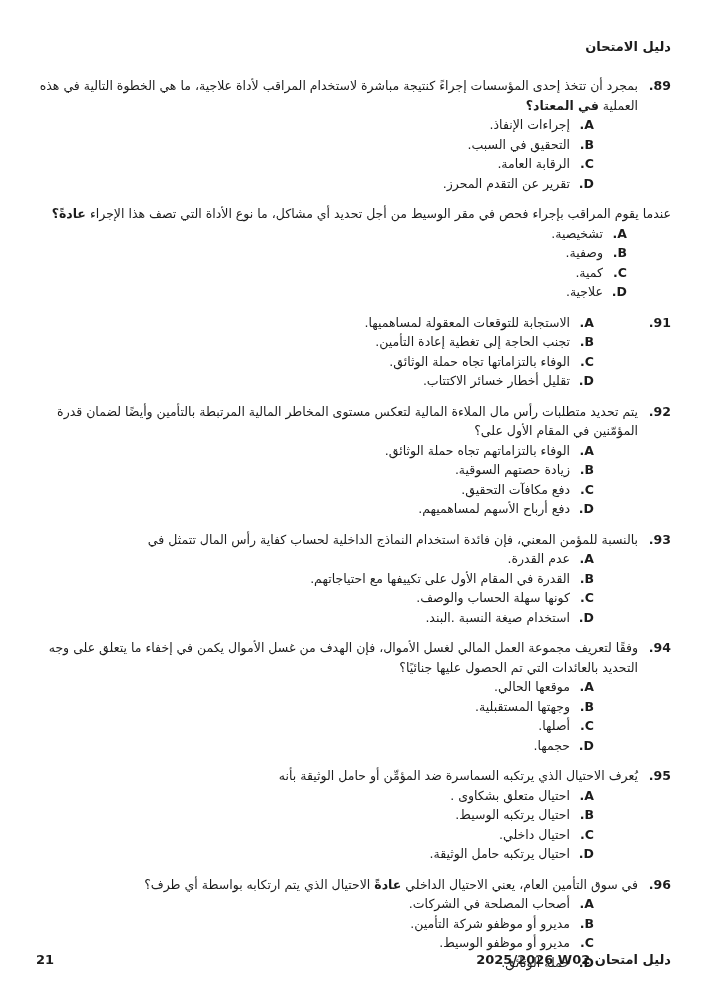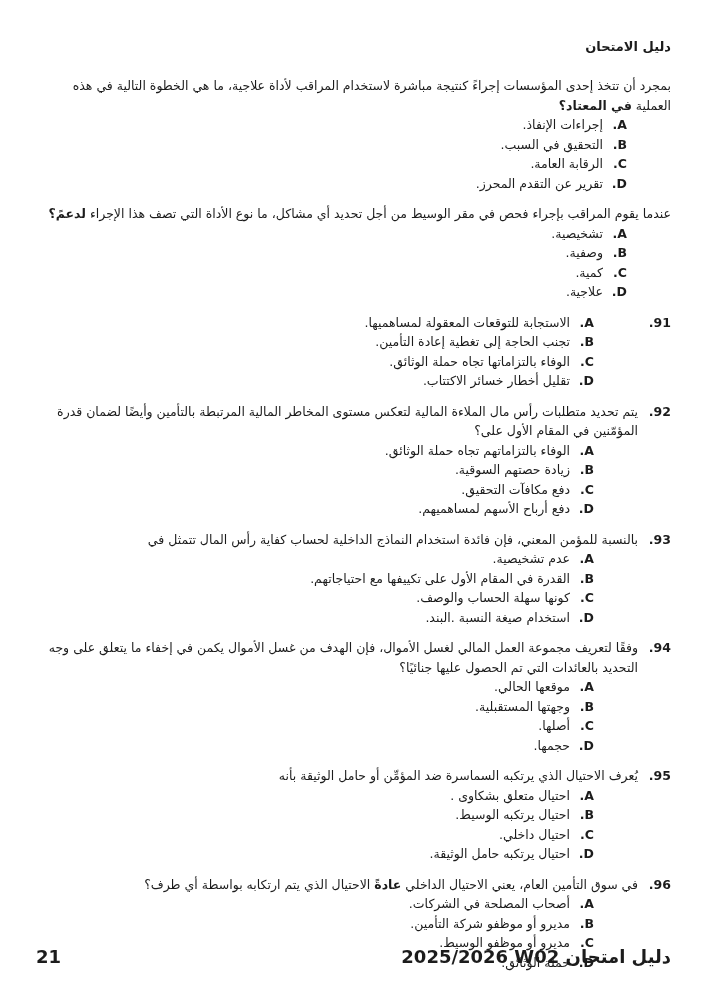--- a/index.html
+++ b/index.html
@@ -47,33 +47,34 @@
   .footer {
     position: absolute;
     left: 36px;
     right: 36px;
     bottom: 33px;
     display: flex;
     direction: ltr;
     justify-content: space-between;
     align-items: baseline;
     font-weight: bold;
-    font-size: 18px;
+    font-size: 13px;
   }
   .footer-ref { direction: rtl; }
   .footer-ref .code { direction: ltr; unicode-bidi: embed; }
 </style>
 </head>
 <body>
 
 <div class="page">
   <div class="content">
     <div class="doc-title">دليل الامتحان</div>
     <div id="questions">
   <div class="question">
+    <span class="q-num">89.</span>
     <span class="q-body">
       <span class="q-text"><span>بمجرد أن تتخذ إحدى المؤسسات إجراءً كنتيجة مباشرة لاستخدام المراقب لأداة علاجية، ما هي الخطوة التالية في هذه العملية </span><b>في المعتاد؟</b><span></span></span>
       <div class="options">
   <div class="option">
     <span class="opt-letter">A.</span>
     <span class="opt-text">إجراءات الإنفاذ.</span>
   </div>
 
   <div class="option">
     <span class="opt-letter">B.</span>
@@ -88,21 +89,21 @@
   <div class="option">
     <span class="opt-letter">D.</span>
     <span class="opt-text">تقرير عن التقدم المحرز.</span>
   </div>
 </div>
     </span>
   </div>
 
   <div class="question">
     <span class="q-body">
-      <span class="q-text"><span>عندما يقوم المراقب بإجراء فحص في مقر الوسيط من أجل تحديد أي مشاكل، ما نوع الأداة التي تصف هذا الإجراء </span><b>لدعمً؟</b><span></span></span>
+      <span class="q-text"><span>عندما يقوم المراقب بإجراء فحص في مقر الوسيط من أجل تحديد أي مشاكل، ما نوع الأداة التي تصف هذا الإجراء </span><b>عادةً؟</b><span></span></span>
       <div class="options">
   <div class="option">
     <span class="opt-letter">A.</span>
     <span class="opt-text">تشخيصية.</span>
   </div>
 
   <div class="option">
     <span class="opt-letter">B.</span>
     <span class="opt-text">وصفية.</span>
   </div>
@@ -175,21 +176,21 @@
     </span>
   </div>
 
   <div class="question">
     <span class="q-num">93.</span>
     <span class="q-body">
       <span class="q-text"><span>بالنسبة للمؤمن المعني، فإن فائدة استخدام النماذج الداخلية لحساب كفاية رأس المال تتمثل في</span><b></b><span></span></span>
       <div class="options">
   <div class="option">
     <span class="opt-letter">A.</span>
-    <span class="opt-text">عدم تشخيصية.</span>
+    <span class="opt-text">عدم القدرة.</span>
   </div>
 
   <div class="option">
     <span class="opt-letter">B.</span>
     <span class="opt-text">القدرة في المقام الأول على تكييفها مع احتياجاتهم.</span>
   </div>
 
   <div class="option">
     <span class="opt-letter">C.</span>
     <span class="opt-text">كونها سهلة الحساب والوصف.</span>

